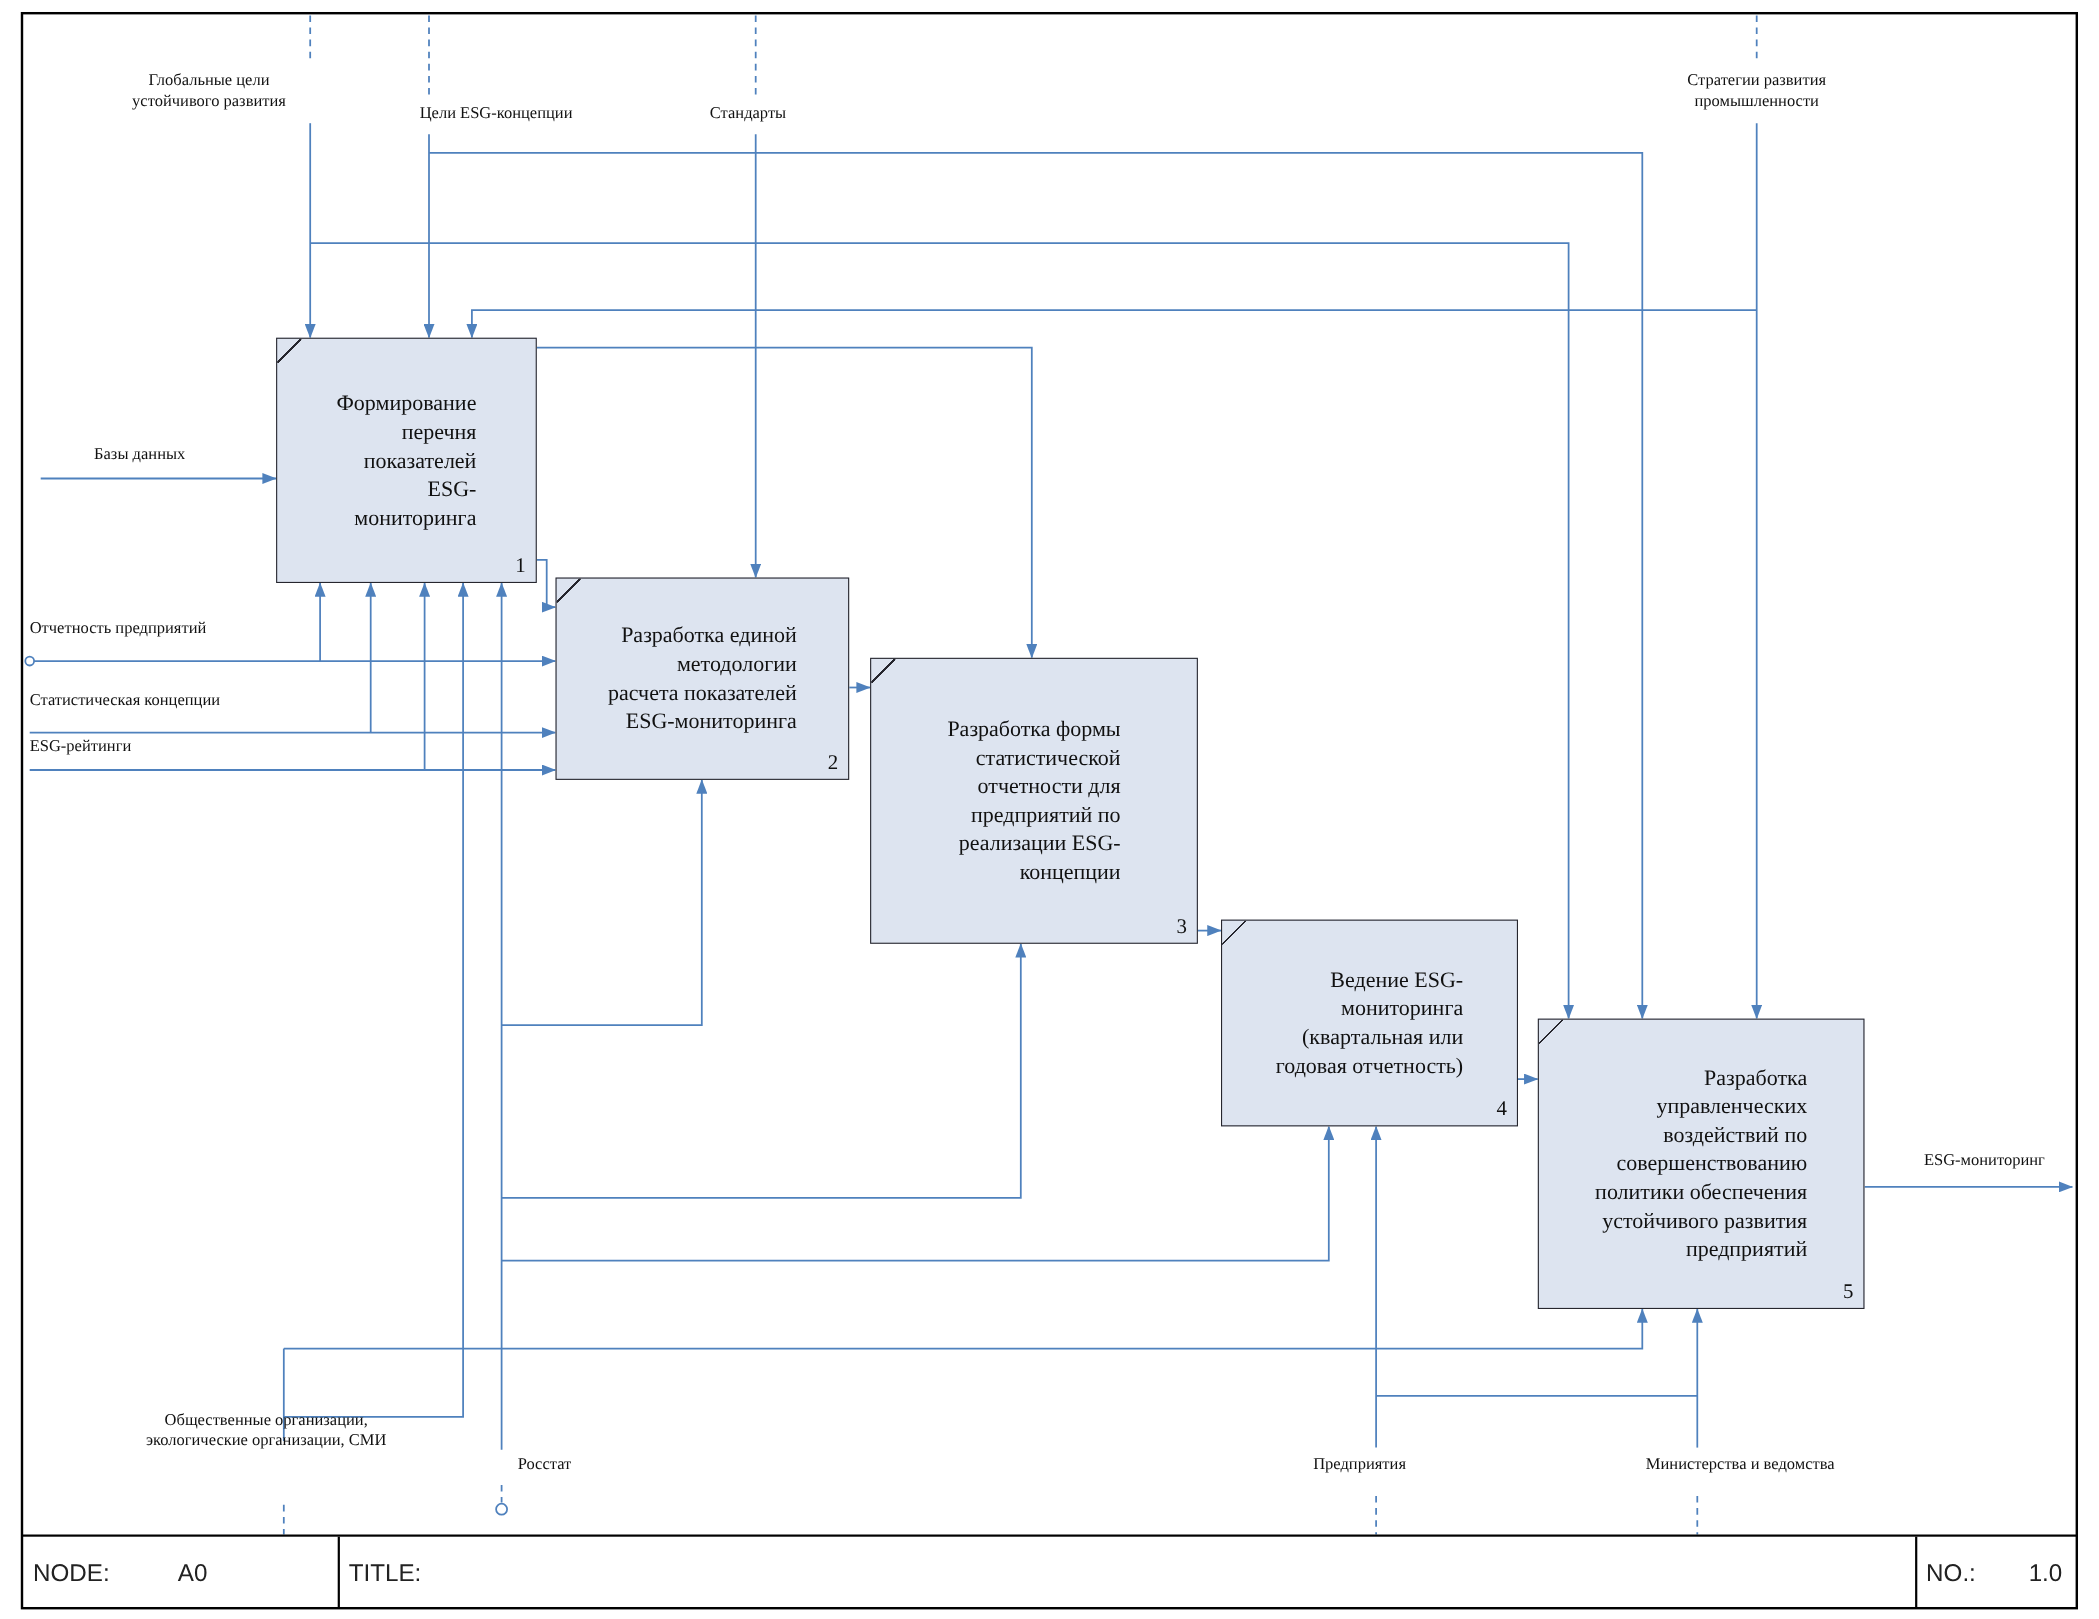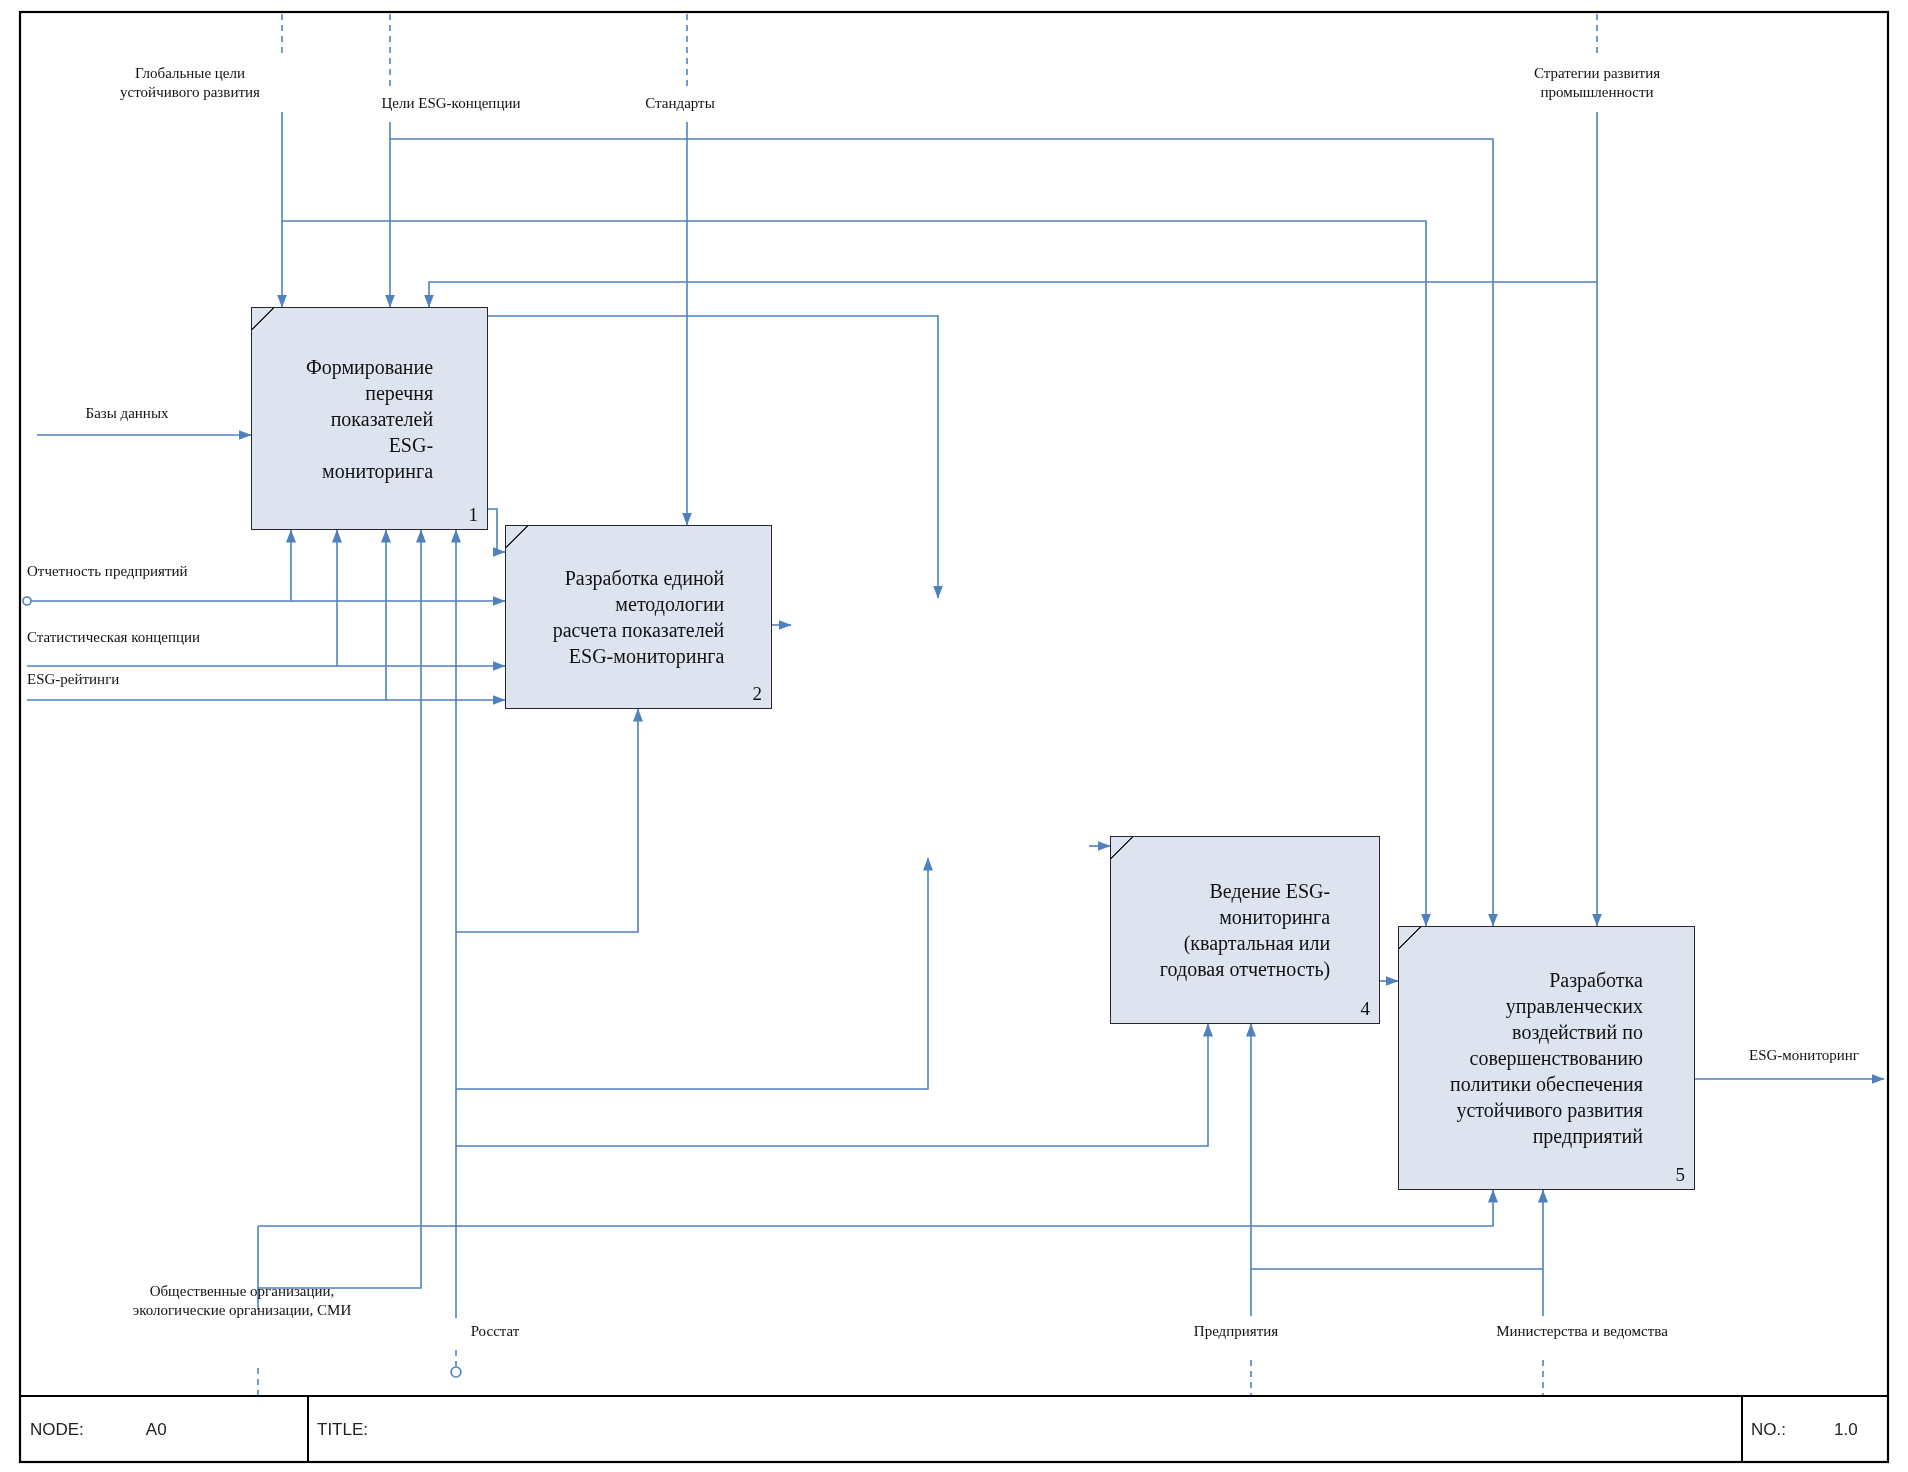--- a/index.html
+++ b/index.html
@@ -15,21 +15,21 @@
         border:1.7px solid var(--box-border,#26262e);display:flex;align-items:center;justify-content:center;
         text-align:right;font-size:20px;line-height:1.3;white-space:pre-line;padding:6px 9px;}
   .abox::before{content:"";position:absolute;top:0;left:0;width:22px;height:22px;
         background:linear-gradient(135deg,transparent calc(50% - 1px),var(--box-border,#26262e) calc(50% - 1px),
         var(--box-border,#26262e) calc(50% + .6px),transparent calc(50% + .6px));}
   .abox .num{position:absolute;right:9px;bottom:2px;font-size:19px;line-height:1.2;}
   .lbl{position:absolute;font-size:15px;line-height:1.26;white-space:pre-line;font-family:Liberation Serif, serif;}
   .lbl.c{text-align:center;}
   .nodebar{position:absolute;left:20px;top:1395px;width:1868px;height:67px;box-sizing:border-box;
         border-top:2.2px solid #000;display:flex;font-family:"Liberation Sans",sans-serif;
-        font-size:17px;color:#222;align-items:stretch;}
+        font-size:22px;color:#222;align-items:stretch;}
   .nodebar .cell{display:flex;align-items:center;box-sizing:border-box;}
   .cell.node{width:287px;padding-left:10px;}
   .cell.node .val{margin-left:62px;}
   .cell.title{flex:1;border-left:2px solid #000;position:relative;justify-content:center;}
   .cell.title .tl{position:absolute;left:8px;top:50%;transform:translateY(-50%);}
   .cell.no{width:147px;border-left:2px solid #000;padding-left:8px;}
   .cell.no .val{margin-left:48px;}
 </style>
 </head>
 <body>
@@ -110,20 +110,29 @@
 мониторинга</div>
     <span class="num">1</span>
   </div>
   <div class="abox" style="left:505px;top:525px;width:267px;height:184px">
     <div>Разработка единой
 методологии
 расчета показателей
 ESG-мониторинга</div>
     <span class="num">2</span>
   </div>
+  <div class="abox" style="left:791px;top:598px;width:298px;height:260px">
+    <div>Разработка формы
+статистической
+отчетности для
+предприятий по
+реализации ESG-
+концепции</div>
+    <span class="num">3</span>
+  </div>
   <div class="abox" style="left:1110px;top:836px;width:270px;height:188px">
     <div>Ведение ESG-
 мониторинга
 (квартальная или
 годовая отчетность)</div>
     <span class="num">4</span>
   </div>
   <div class="abox" style="left:1398px;top:926px;width:297px;height:264px">
     <div>Разработка
 управленческих

